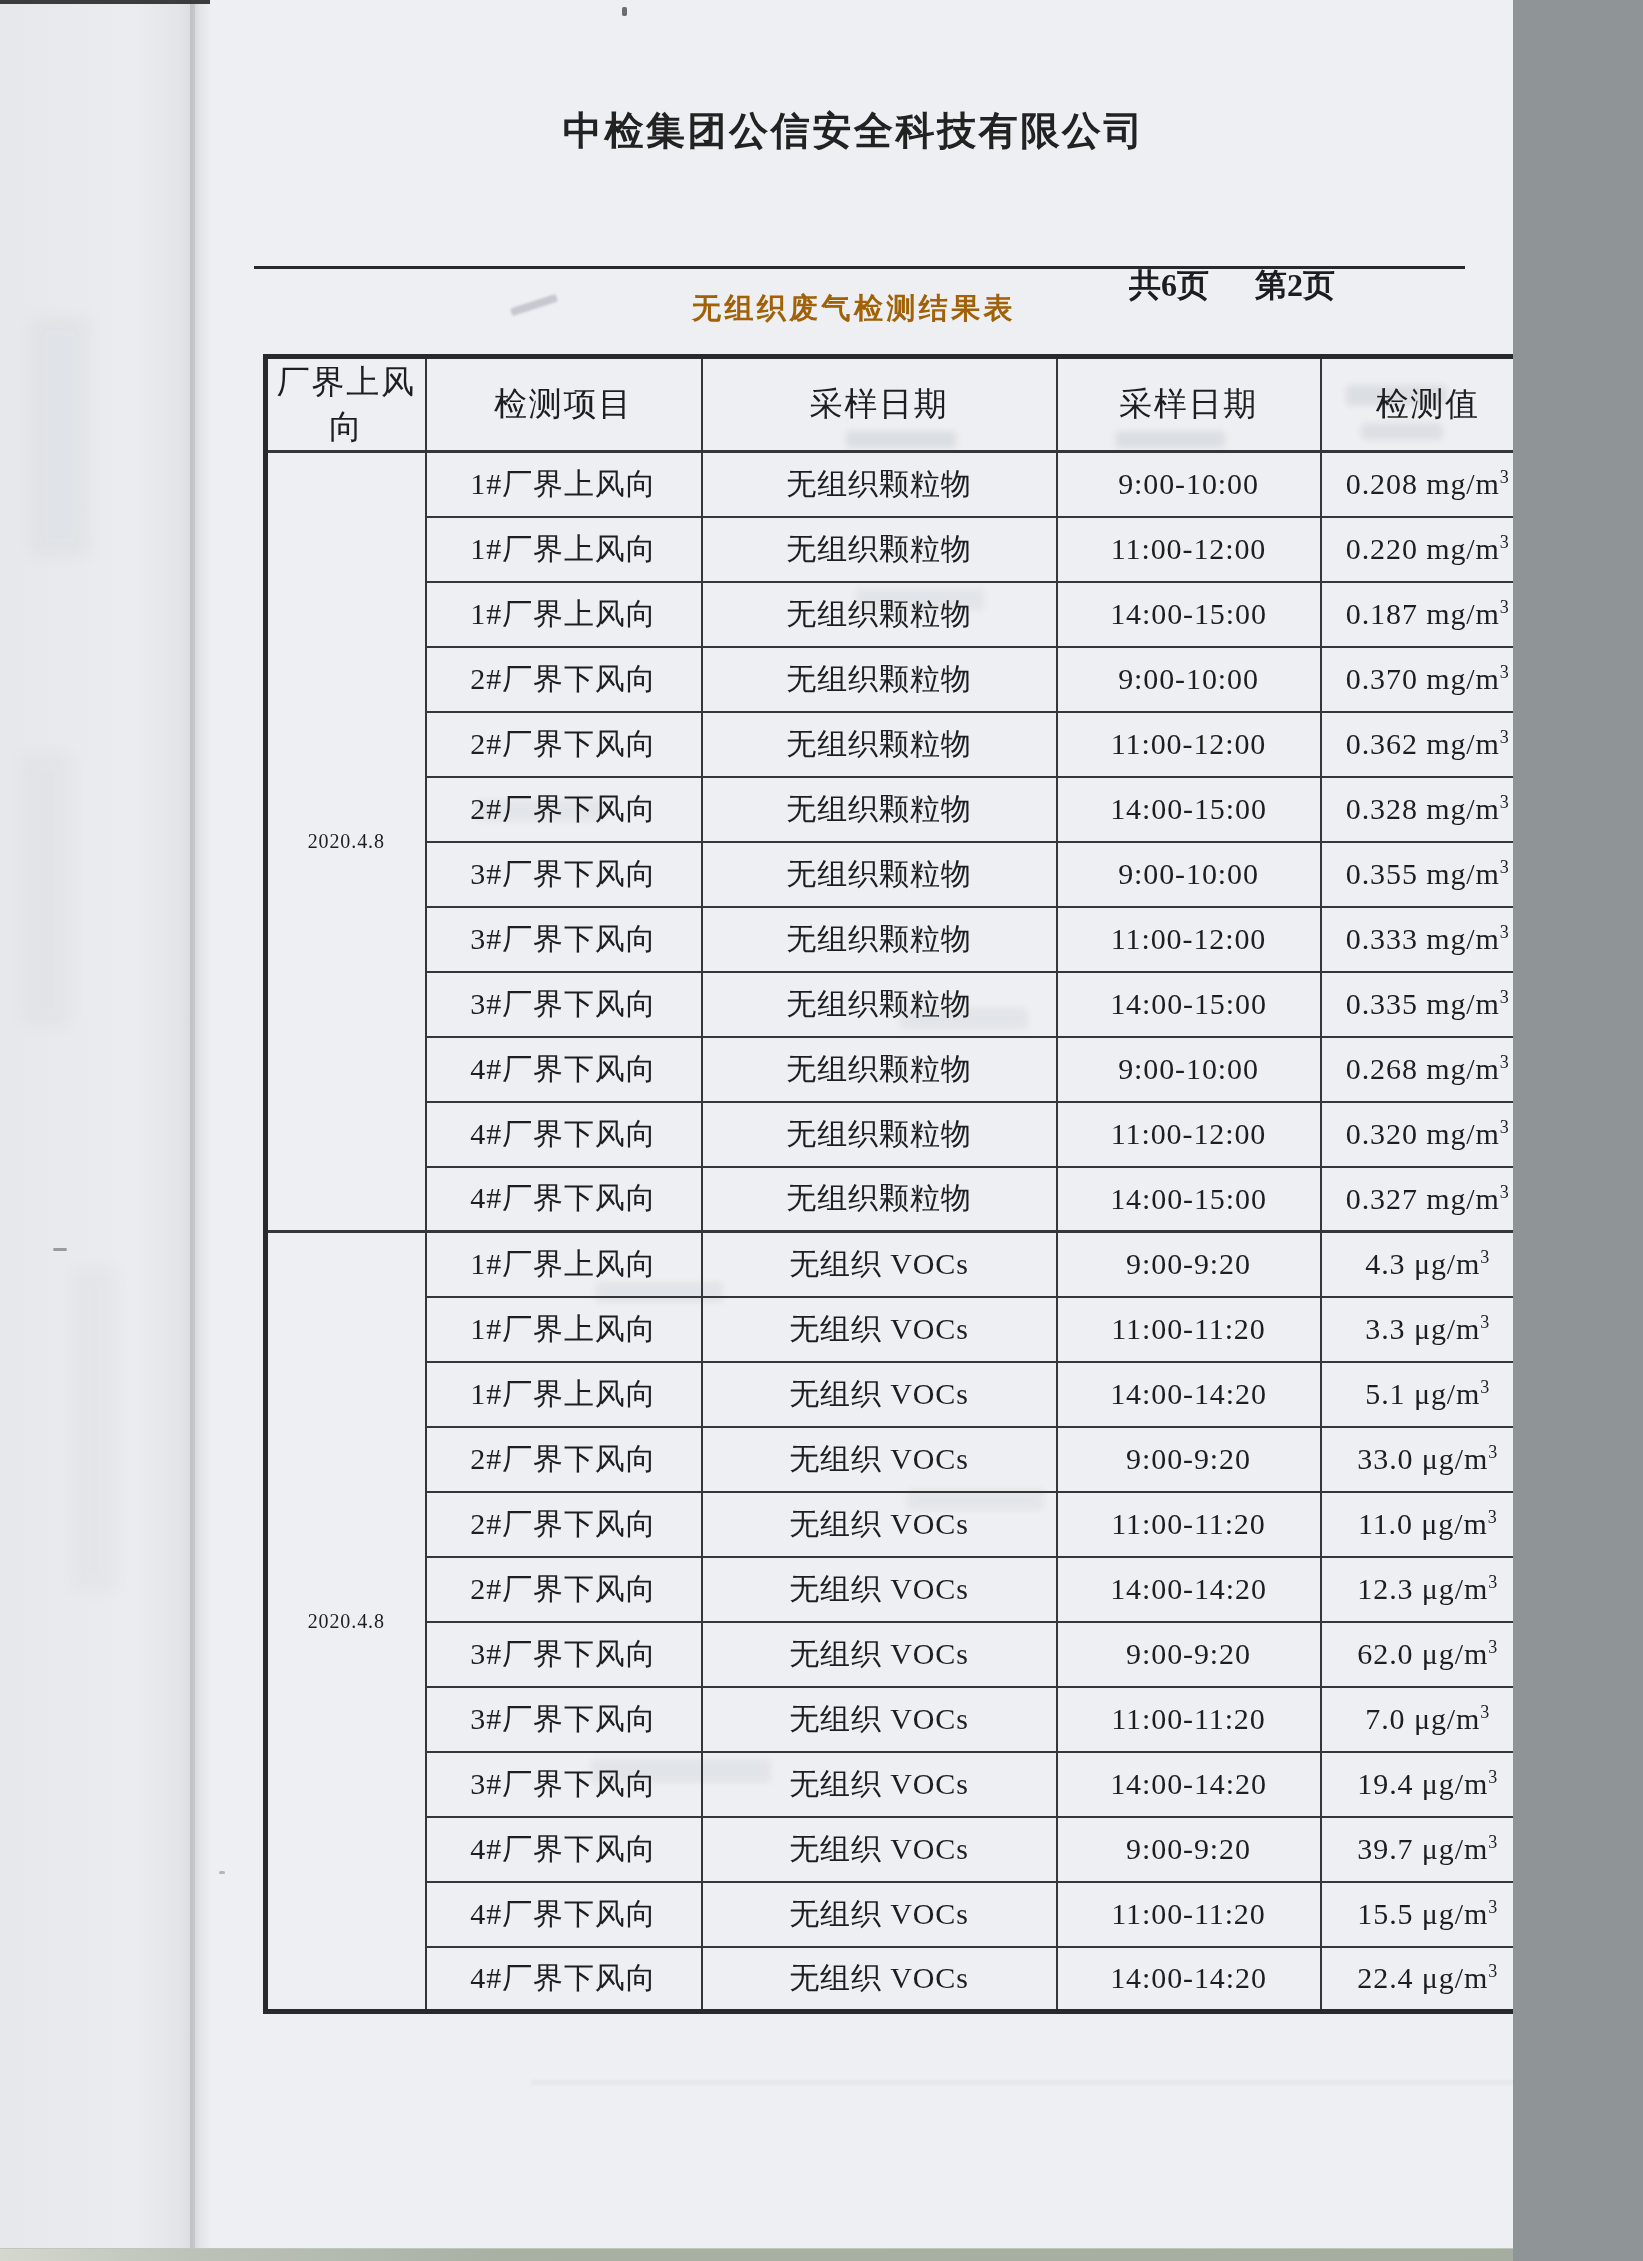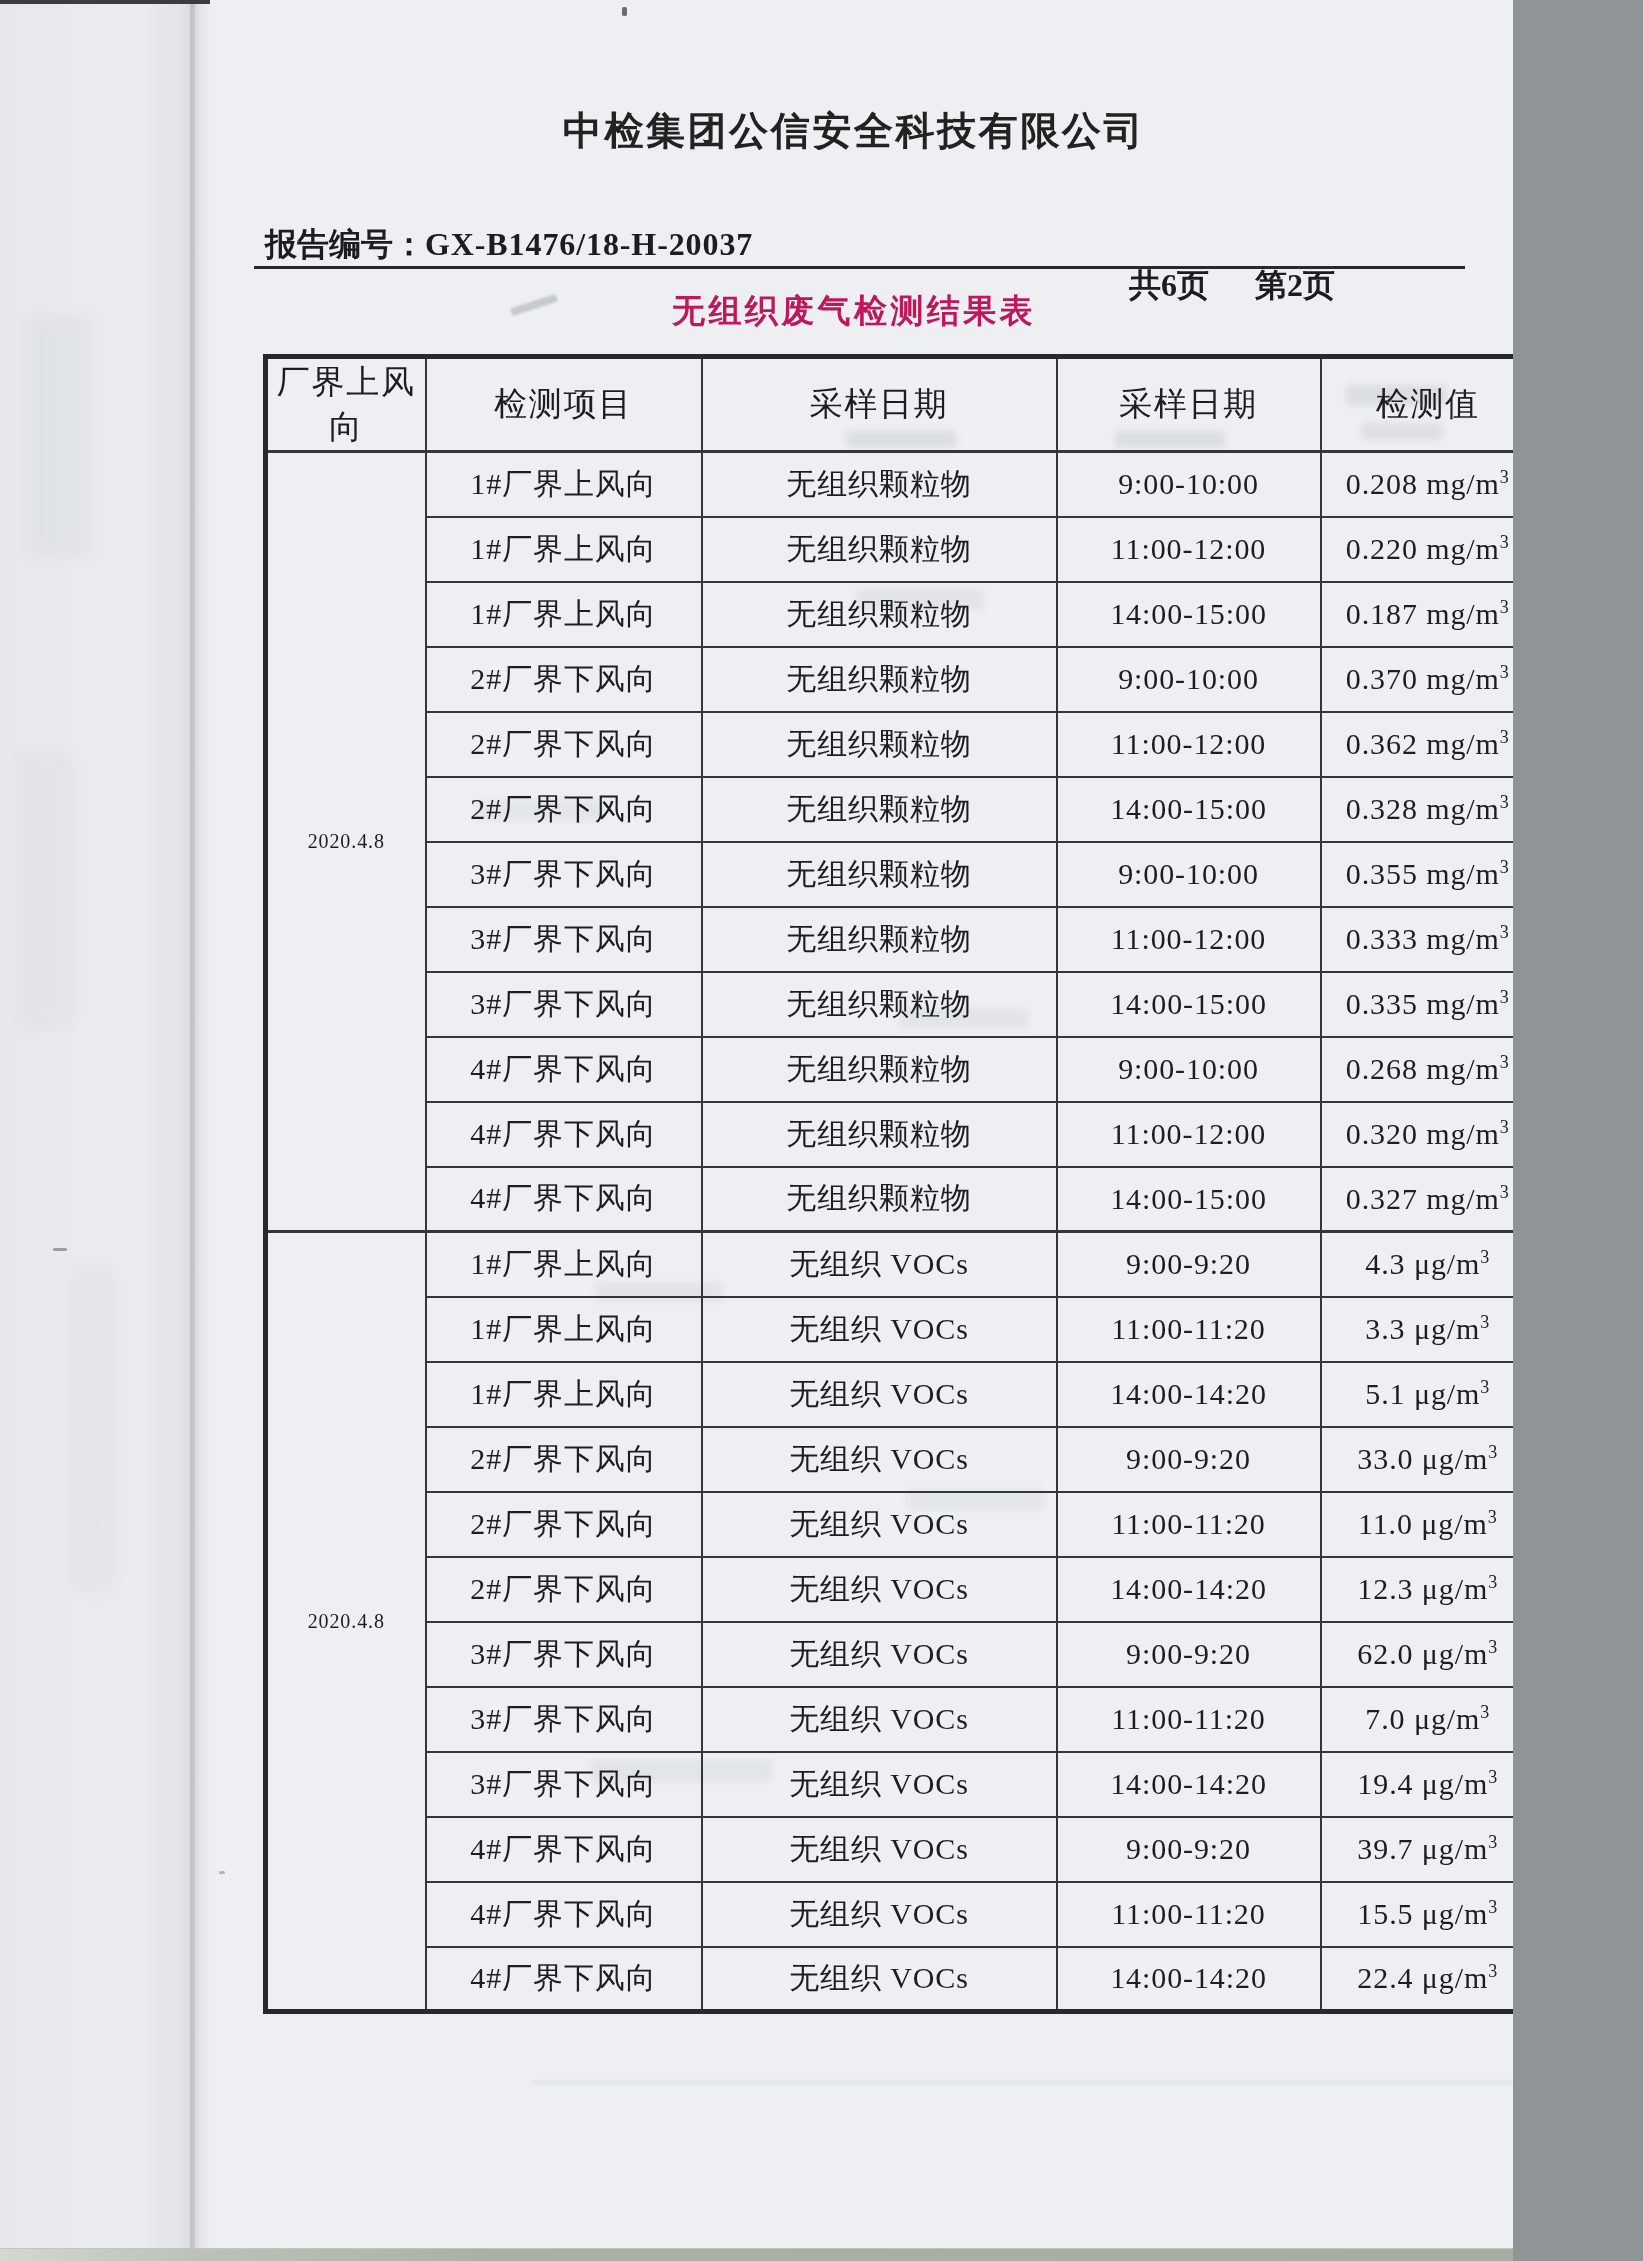--- a/index.html
+++ b/index.html
@@ -27,21 +27,21 @@
     font-size:39px;font-weight:bold;letter-spacing:2.6px;color:#222;}
   .doc-title{position:absolute;left:195px;right:0;top:157px;text-align:center;
     font-size:44px;font-weight:bold;letter-spacing:8.6px;color:#1a1a1a;}
   .meta-no{position:absolute;left:265px;top:223px;font-size:32px;color:#1d1d1f;}
   .meta-no .num{letter-spacing:0.9px;font-weight:bold;}
   .meta-no .lbl{font-weight:bold;}
   .meta-pages{position:absolute;right:178px;top:223px;font-size:32px;color:#1d1d1f;font-weight:bold;margin-top:41px;}
   .meta-pages .cur{margin-left:46px;}
   .rule{position:absolute;left:254px;top:266px;width:1211px;height:3.4px;background:#27292b;}
   .table-title{position:absolute;left:195px;right:0;top:289px;text-align:center;
-    font-size:33px;font-weight:bold;letter-spacing:3.4px;color:#be185d;}
+    font-size:29px;font-weight:bold;letter-spacing:3.4px;color:#a16207;}
 
   
   table.results{position:absolute;left:263px;top:354px;border-collapse:collapse;
     table-layout:fixed;width:1272px;border:5.1px solid #27292c;}
   table.results th,table.results td{
     border:2.6px solid #34373a;text-align:center;vertical-align:middle;
     padding:0;color:#1e1e20;background:transparent;}
   table.results thead tr{height:95px;}
   table.results thead th{font-weight:normal;font-size:33px;border-bottom-width:3.4px;letter-spacing:1.7px;}
   table.results tbody tr{height:65px;}
@@ -75,23 +75,20 @@
   <div class="ghost" style="left:595px;top:1282px;width:128px;height:20.5px;opacity:.08;"></div>
   <div class="ghost" style="left:907px;top:1489px;width:137px;height:20.5px;opacity:.07;"></div>
   <div class="ghost" style="left:591px;top:1759px;width:180px;height:24px;opacity:.08;"></div>
   <div class="ghost" style="left:531px;top:2080px;width:1010px;height:5.1px;opacity:.06;filter:blur(1.7px);"></div>
   <div class="ghost" style="left:30px;top:317px;width:60px;height:240px;opacity:.05;filter:blur(7.7px);"></div>
   <div class="ghost" style="left:21.4px;top:753px;width:51px;height:274px;opacity:.04;filter:blur(7.7px);"></div>
   <div class="ghost" style="left:73px;top:1267px;width:43px;height:325px;opacity:.04;filter:blur(7.7px);"></div>
 
   <div class="company">中检集团公信安全科技有限公司</div>
 
-  <div class="meta-no">
-    <span class="lbl">报告编号：</span><span class="num">GX-B1476/18-H-20037</span>
-  </div>
   <div class="meta-pages">
     <span class="tot">共6页</span><span class="cur">第2页</span>
   </div>
   <div class="rule"></div>
 
   <div class="table-title">无组织废气检测结果表</div>
 
   <table class="results">
     <colgroup>
       <col style="width:160px">

